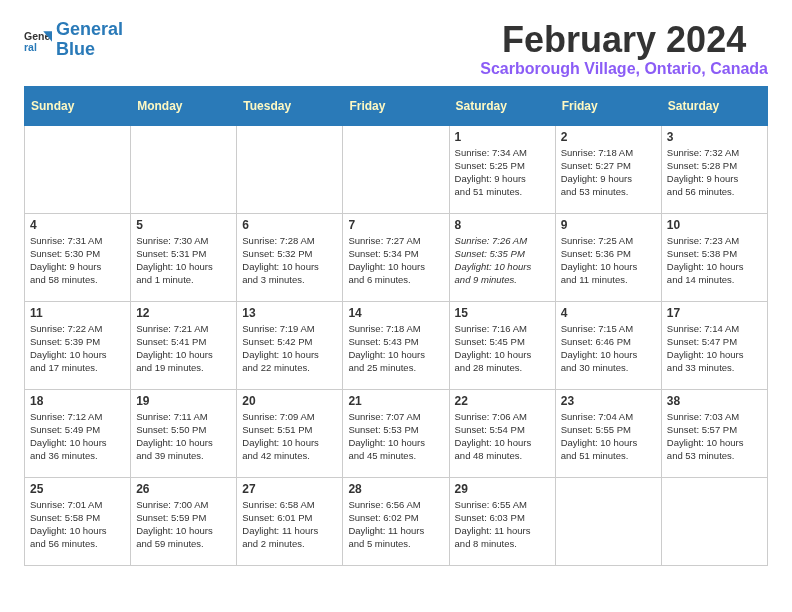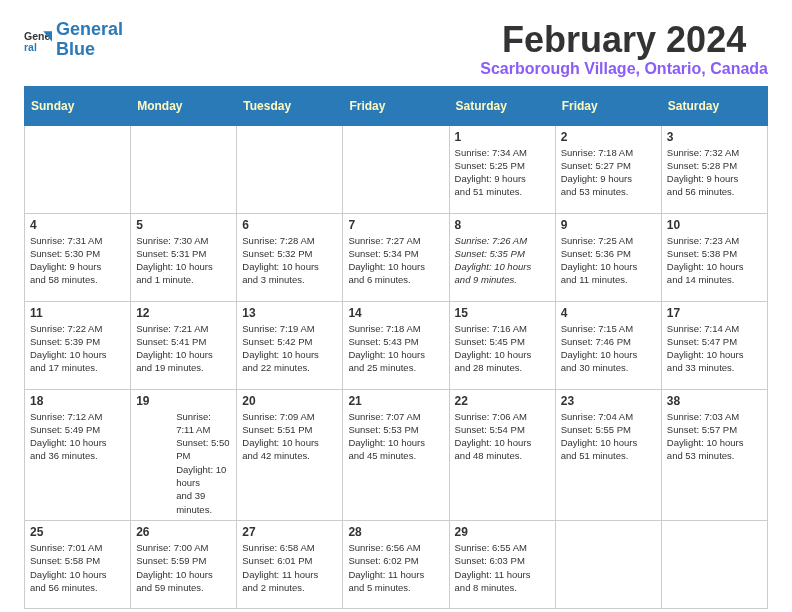--- a/index.html
+++ b/index.html
@@ -233,21 +233,21 @@
         <td>
           <span class="day-number">15</span>
           <div class="day-info" style="white-space: pre-line;">Sunrise: 7:16 AM
 Sunset: 5:45 PM
 Daylight: 10 hours
 and 28 minutes.</div>
         </td>
         <td>
           <span class="day-number">4</span>
           <div class="day-info" style="white-space: pre-line;">Sunrise: 7:15 AM
-Sunset: 7:46 PM
+Sunset: 6:46 PM
 Daylight: 10 hours
 and 30 minutes.</div>
         </td>
         <td>
           <span class="day-number">17</span>
           <div class="day-info" style="white-space: pre-line;">Sunrise: 7:14 AM
 Sunset: 5:47 PM
 Daylight: 10 hours
 and 33 minutes.</div>
         </td>
@@ -255,21 +255,21 @@
       <tr>
         <td>
           <span class="day-number">18</span>
           <div class="day-info" style="white-space: pre-line;">Sunrise: 7:12 AM
 Sunset: 5:49 PM
 Daylight: 10 hours
 and 36 minutes.</div>
         </td>
         <td>
           <span class="day-number">19</span>
-          <div class="day-info" style="white-space: pre-line; margin-left: 40px;">Sunrise: 7:11 AM
+          <div class="day-info" style="white-space: pre-line;">Sunrise: 7:11 AM
 Sunset: 5:50 PM
 Daylight: 10 hours
 and 39 minutes.</div>
         </td>
         <td>
           <span class="day-number">20</span>
           <div class="day-info" style="white-space: pre-line;">Sunrise: 7:09 AM
 Sunset: 5:51 PM
 Daylight: 10 hours
 and 42 minutes.</div>

